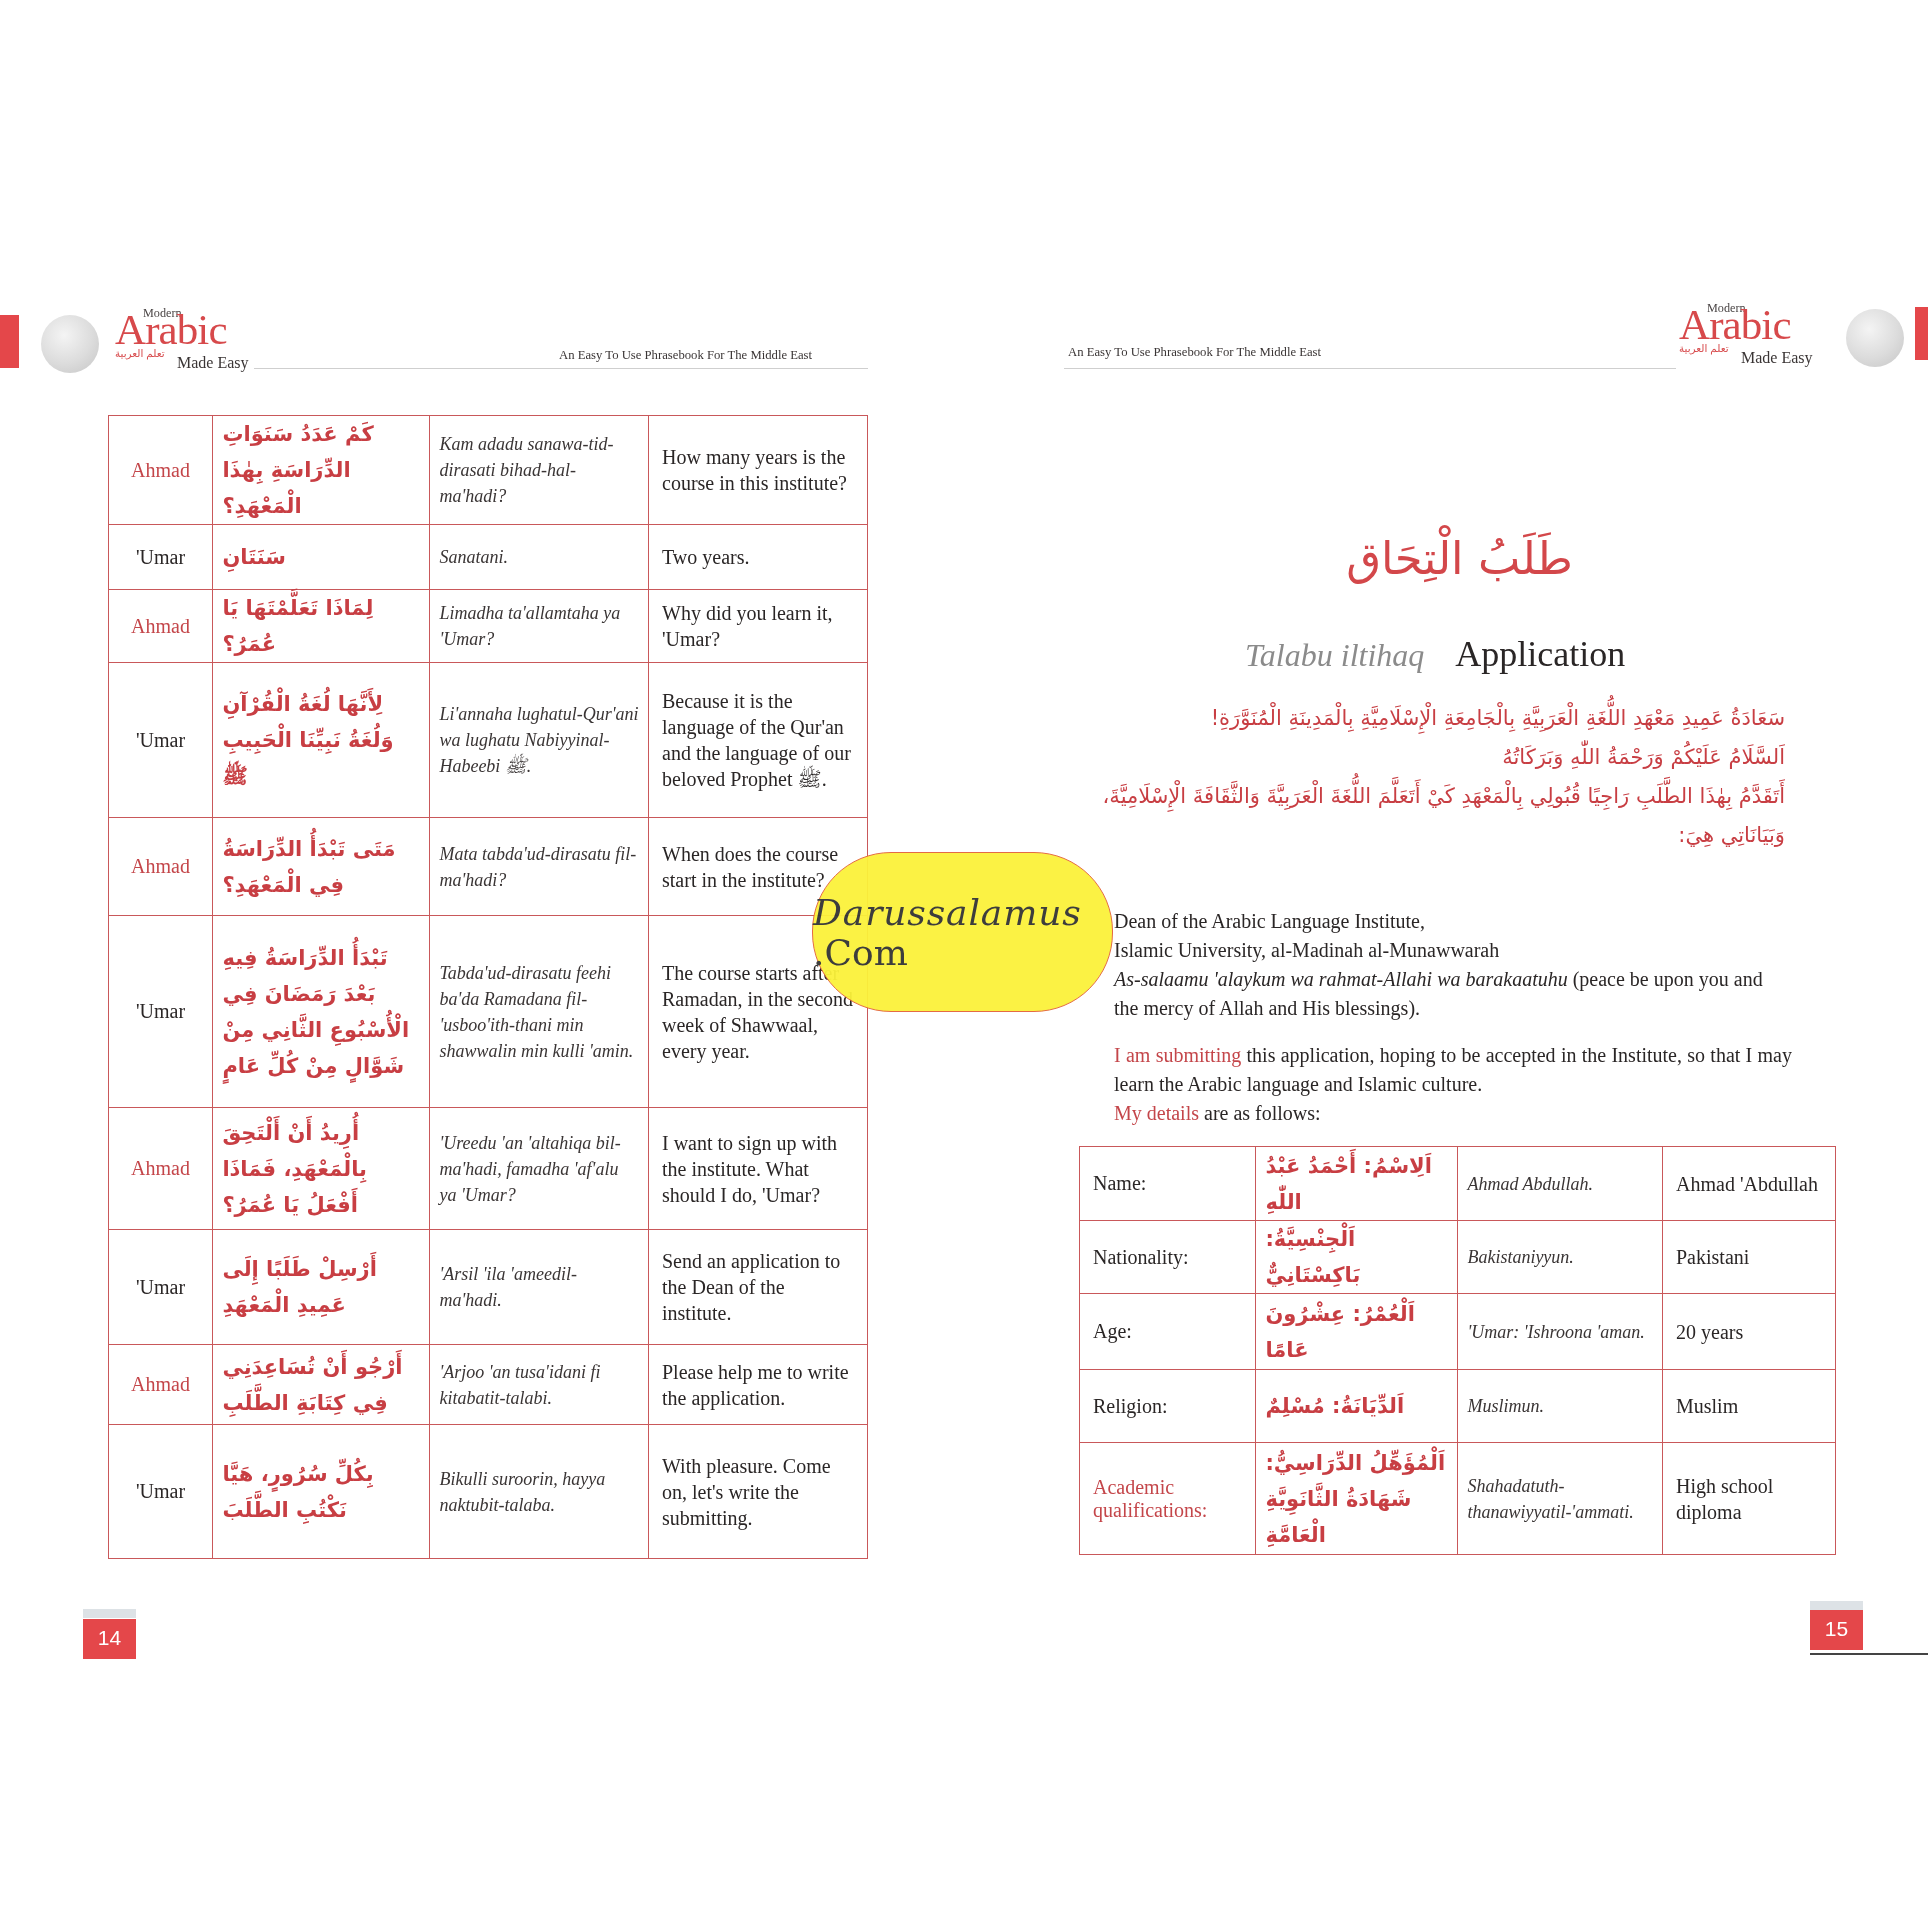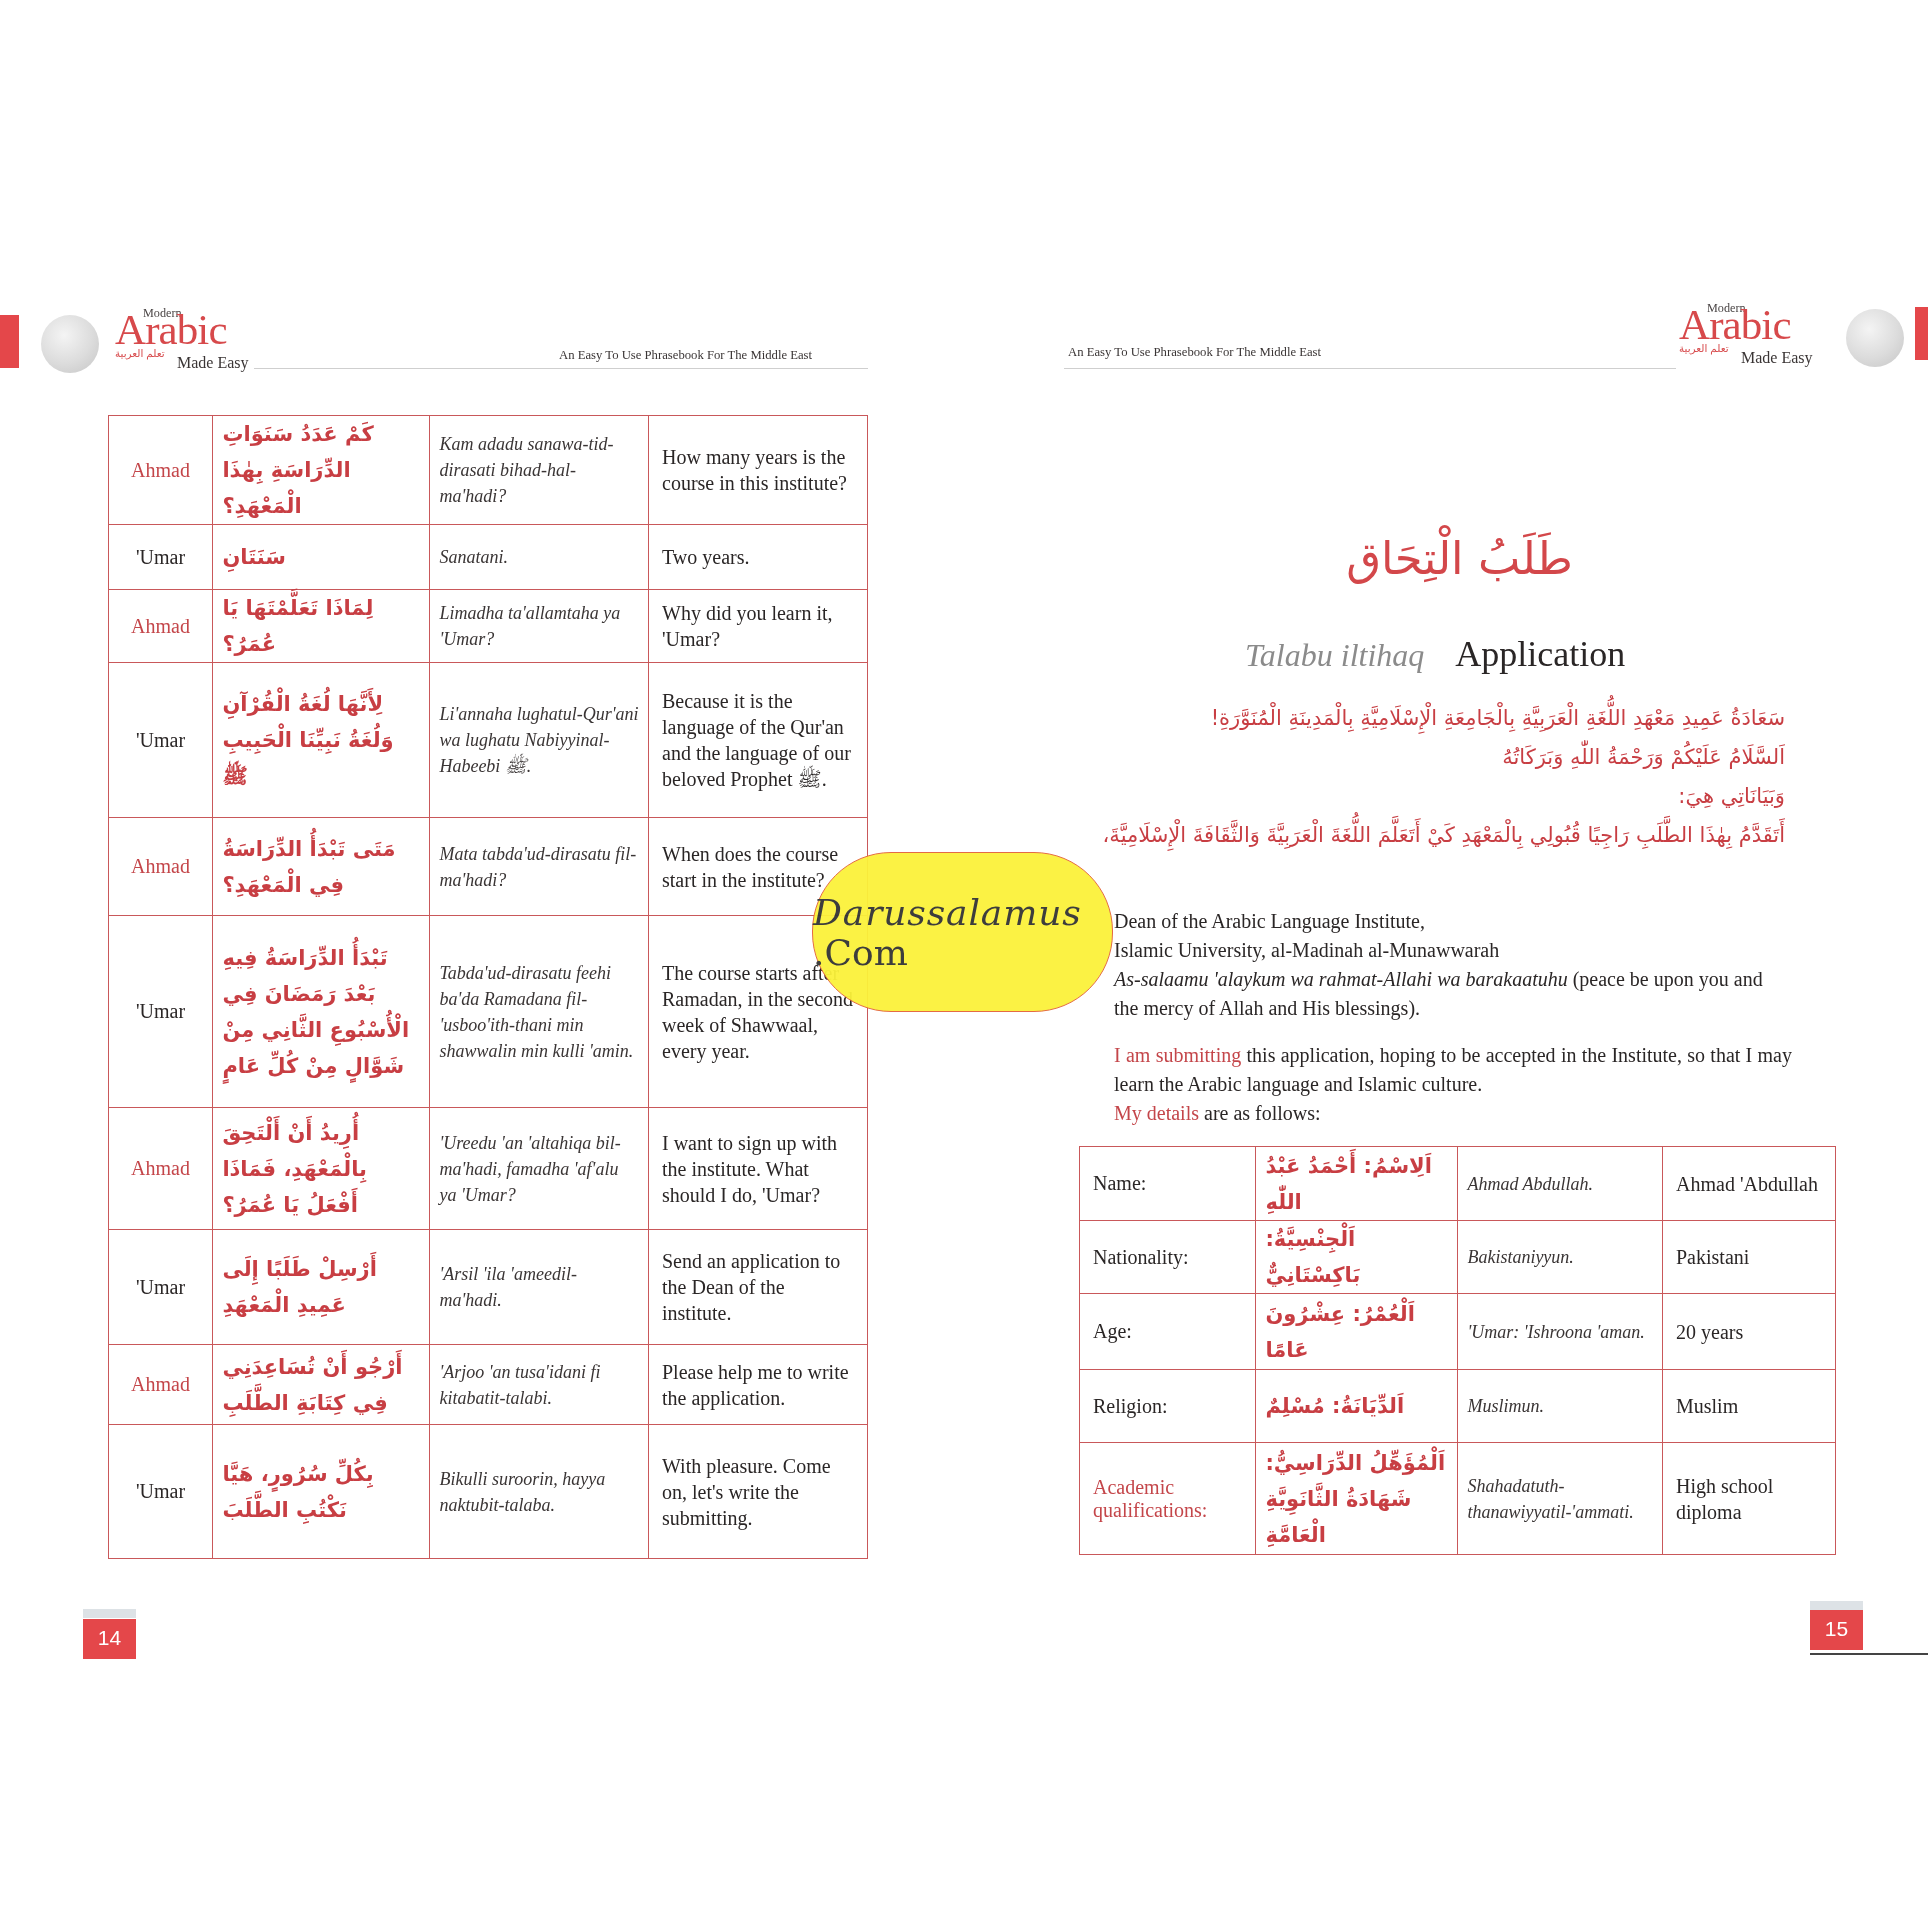--- a/index.html
+++ b/index.html
@@ -157,22 +157,22 @@
 <div class="pagenum" style="left:83px;top:1619px;">14</div>
 
 <div class="title-ar" style="left:1224px;top:532px;width:471px;">طَلَبُ الْتِحَاق</div>
 <div class="subtitle" style="left:1245px;top:633px;">
   <span class="tr">Talabu iltihaq</span><span class="en">Application</span>
 </div>
 
 <div class="ar-para" style="left:1102px;top:699px;width:683px;">
   <div>سَعَادَةُ عَمِيدِ مَعْهَدِ اللُّغَةِ الْعَرَبِيَّةِ بِالْجَامِعَةِ الْإِسْلَامِيَّةِ بِالْمَدِينَةِ الْمُنَوَّرَةِ!</div>
   <div>اَلسَّلَامُ عَلَيْكُمْ وَرَحْمَةُ اللّٰهِ وَبَرَكَاتُهُ</div>
+  <div>أَتَقَدَّمُ بِهٰذَا الطَّلَبِ رَاجِيًا قُبُولِي بِالْمَعْهَدِ كَيْ أَتَعَلَّمَ اللُّغَةَ الْعَرَبِيَّةَ وَالثَّقَافَةَ الْإِسْلَامِيَّةَ،</div>
   <div>وَبَيَانَاتِي هِيَ:</div>
-  <div>أَتَقَدَّمُ بِهٰذَا الطَّلَبِ رَاجِيًا قُبُولِي بِالْمَعْهَدِ كَيْ أَتَعَلَّمَ اللُّغَةَ الْعَرَبِيَّةَ وَالثَّقَافَةَ الْإِسْلَامِيَّةَ،</div>
 </div>
 
 <div class="para" style="left:1114px;top:907px;width:678px;">
   <div>Dean of the Arabic Language Institute,</div>
   <div>Islamic University, al-Madinah al-Munawwarah</div>
   <div><span class="italic">As-salaamu 'alaykum wa rahmat-Allahi wa barakaatuhu</span><span> (peace be upon you and the mercy of Allah and His blessings).</span></div>
 </div>
 
 <div class="para" style="left:1114px;top:1041px;width:678px;text-align:justify;">
   <span class="hl">I am submitting</span><span> this application, hoping to be accepted in the Institute, so that I may learn the Arabic language and Islamic culture.</span>

